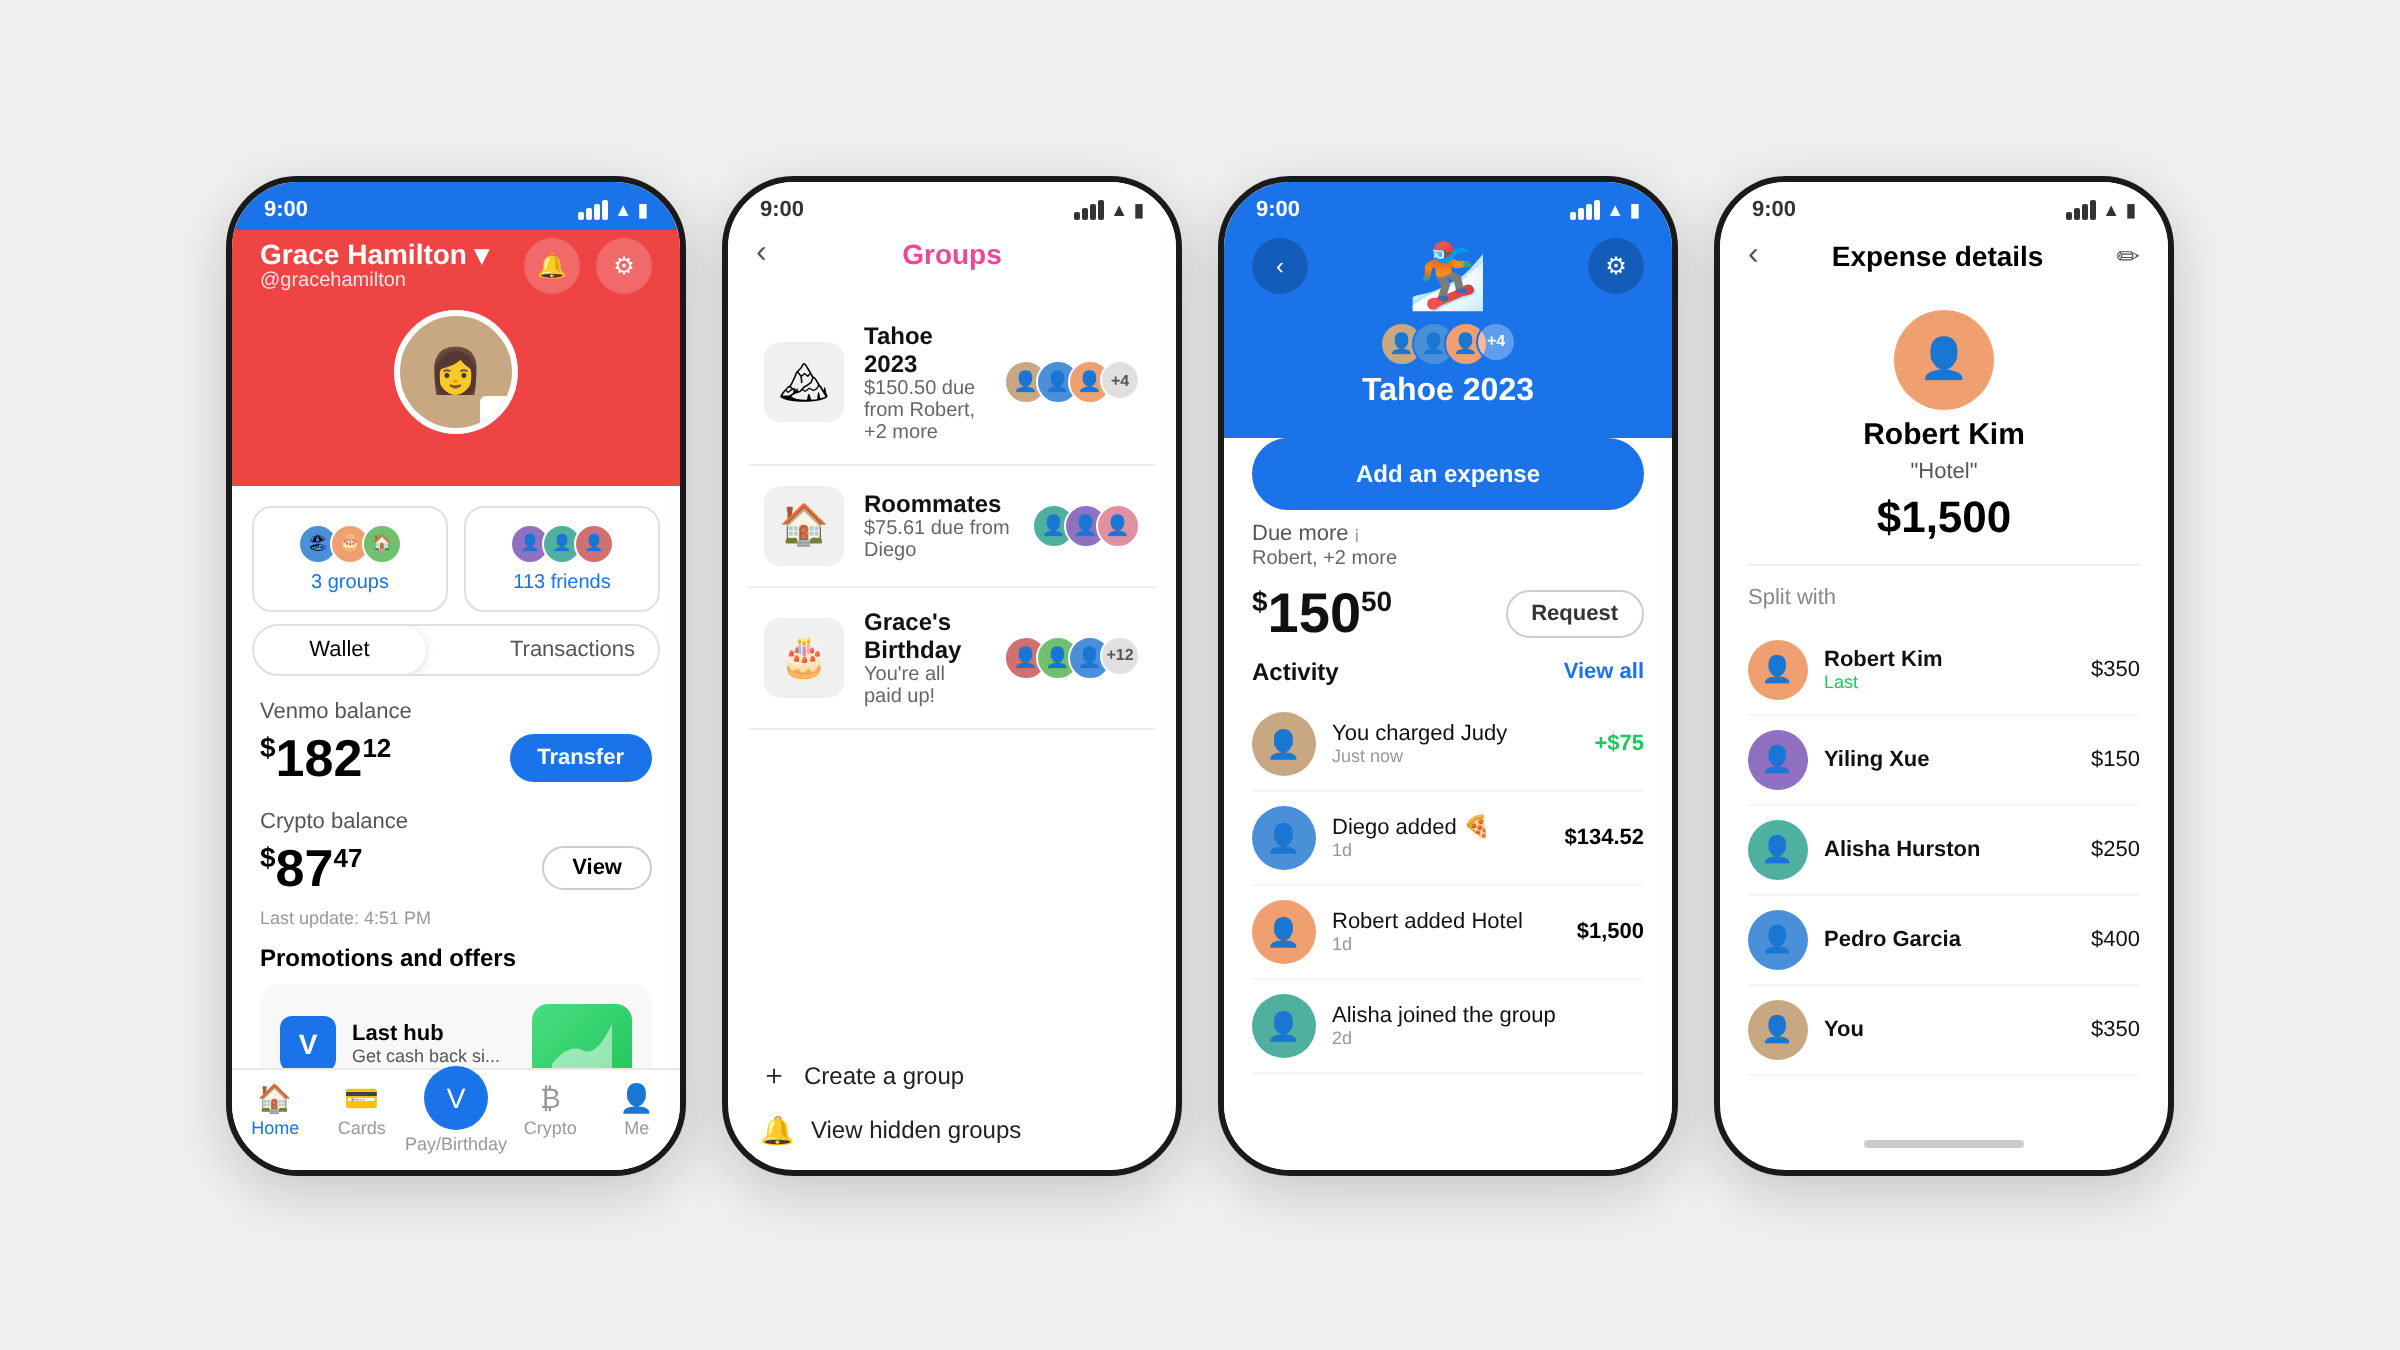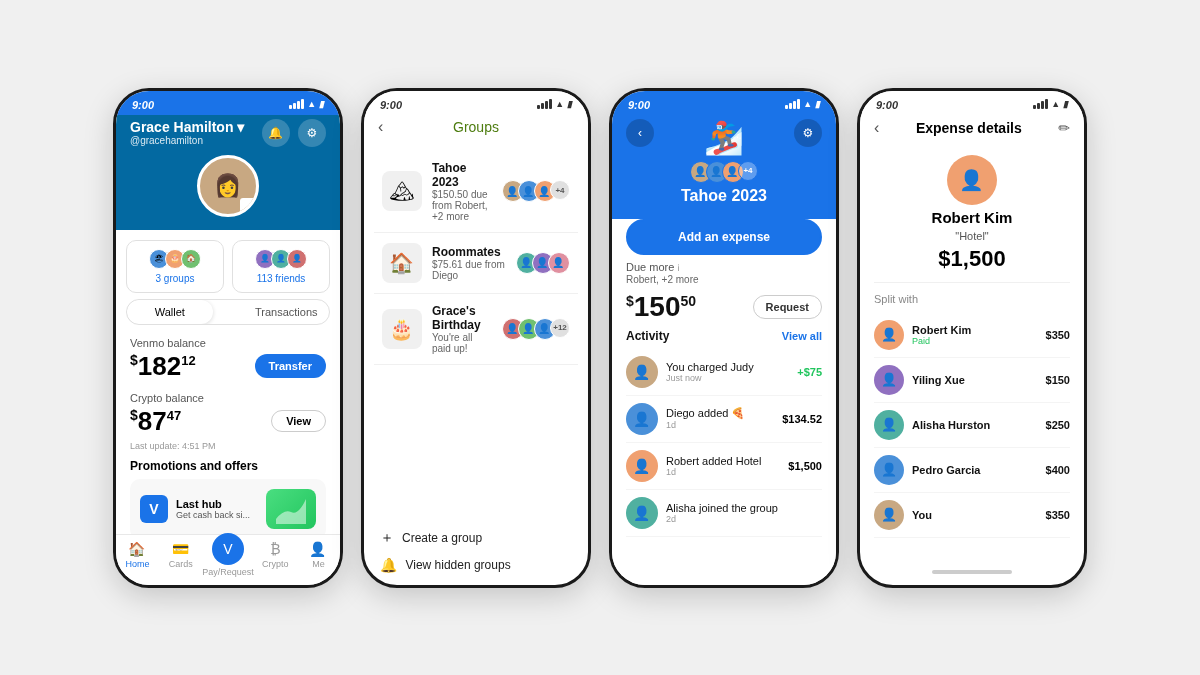--- a/index.html
+++ b/index.html
@@ -28,35 +28,34 @@
       border: 3px solid #1a1a1a;
       overflow: hidden;
       position: relative;
       box-shadow: 0 8px 30px rgba(0,0,0,0.18);
       display: flex;
       flex-direction: column;
     }
     .status-bar {
       display: flex;
       justify-content: space-between;
-      align-items: flex-start;
+      align-items: center;
       padding: 8px 16px 4px;
       font-size: 10px;
       font-weight: 600;
       background: transparent;
       z-index: 10;
-      font-style: italic;
     }
     .status-bar .time { font-size: 11px; font-weight: 700; }
     .status-icons { display: flex; gap: 3px; align-items: center; }
     .signal-bars { display: flex; gap: 1px; align-items: flex-end; }
     .signal-bar { width: 3px; background: currentColor; border-radius: 1px; }
     .phone1-header {
-      background: #0369a1;
-      padding: 4px 14px 3px;
+      background: #ef4444;
+      padding: 4px 14px 16px;
       color: #fff;
     }
     .phone1-header .user-row {
       display: flex;
       justify-content: space-between;
       align-items: center;
       margin-bottom: 8px;
     }
     .user-name { font-size: 14px; font-weight: 700; display: flex; align-items: center; gap: 4px; }
     .user-handle { font-size: 10px; opacity: 0.85; }
@@ -217,21 +216,21 @@
     }
     .phone2-header {
       background: #fff;
       padding: 4px 14px 10px;
       display: flex;
       align-items: center;
       justify-content: center;
       position: relative;
     }
     .back-arrow { position: absolute; left: 14px; font-size: 16px; color: #555; }
-    .page-title { font-size: 14px; font-weight: 400; color: #4d7c0f; }
+    .page-title { font-size: 14px; font-weight: 700; color: #ec4899; }
     .group-list { padding: 6px 10px; flex: 1; overflow: hidden; }
     .group-item {
       display: flex;
       align-items: center;
       padding: 10px 8px;
       border-bottom: 1px solid #f0f0f0;
       gap: 10px;
     }
     .group-emoji {
       width: 40px; height: 40px;
@@ -402,21 +401,21 @@
       width: 30px; height: 30px;
       border-radius: 50%;
       background: #c8a882;
       flex-shrink: 0;
       display: flex; align-items: center; justify-content: center;
       font-size: 13px;
     }
     .split-info { flex: 1; }
     .split-name { font-size: 11px; font-weight: 600; color: #111; }
     .split-paid { font-size: 9px; color: #22c55e; font-weight: 500; }
-    .split-amount { font-size: 11px; font-weight: 700; color: #111; }
+    .split-amount { font-size: 11px; font-weight: 400; color: #111; }
 
     
     .av-blue { background: #4a90d9; }
     .av-orange { background: #f0a070; }
     .av-green { background: #70c070; }
     .av-purple { background: #9070c0; }
     .av-red { background: #d07070; }
     .av-teal { background: #50b0a0; }
     .av-brown { background: #c8a882; }
     .av-pink { background: #e090a0; }
@@ -522,21 +521,21 @@
         <div class="nav-item active">
           <span class="nav-icon">🏠</span>
           <span>Home</span>
         </div>
         <div class="nav-item">
           <span class="nav-icon">💳</span>
           <span>Cards</span>
         </div>
         <div class="nav-item">
           <div class="nav-icon-pay">V</div>
-          <span>Pay/Request</span>
+          <span>Pay/Birthday</span>
         </div>
         <div class="nav-item">
           <span class="nav-icon">₿</span>
           <span>Crypto</span>
         </div>
         <div class="nav-item">
           <span class="nav-icon">👤</span>
           <span>Me</span>
         </div>
       </div>
@@ -729,21 +728,21 @@
           <div class="expense-person-name">Robert Kim</div>
           <div class="expense-desc">"Hotel"</div>
           <div class="expense-amount">$1,500</div>
         </div>
         <div class="split-with-label">Split with</div>
         <div>
           <div class="split-item">
             <div class="split-avatar av-orange">👤</div>
             <div class="split-info">
               <div class="split-name">Robert Kim</div>
-              <div class="split-paid">Paid</div>
+              <div class="split-paid">Last</div>
             </div>
             <div class="split-amount">$350</div>
           </div>
           <div class="split-item">
             <div class="split-avatar av-purple">👤</div>
             <div class="split-info">
               <div class="split-name">Yiling Xue</div>
             </div>
             <div class="split-amount">$150</div>
           </div>

